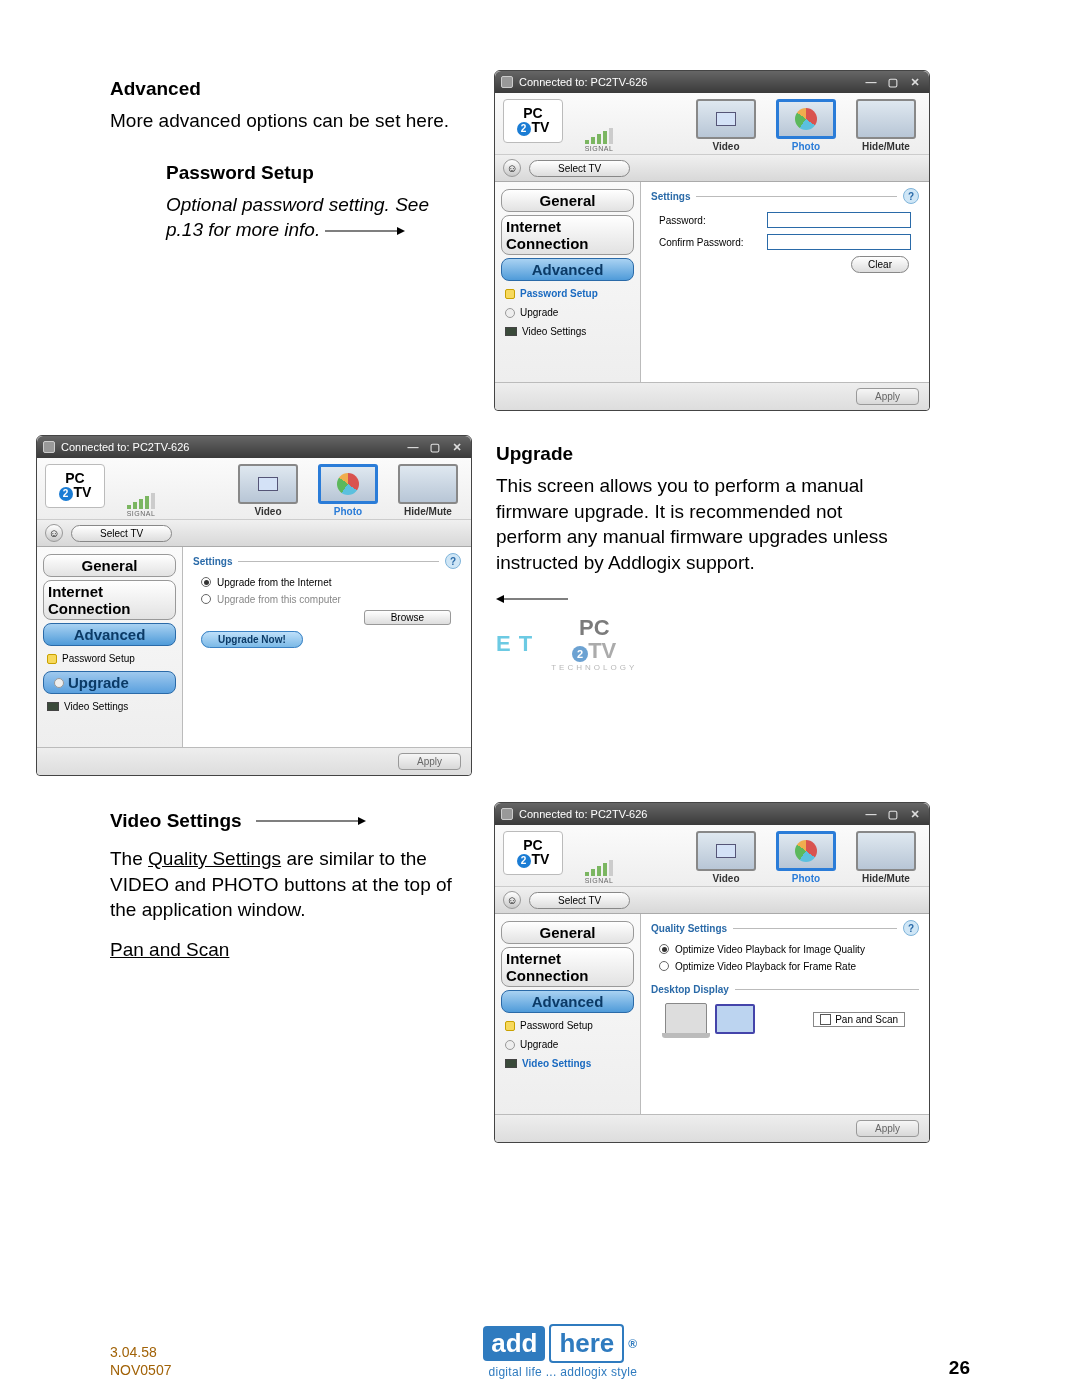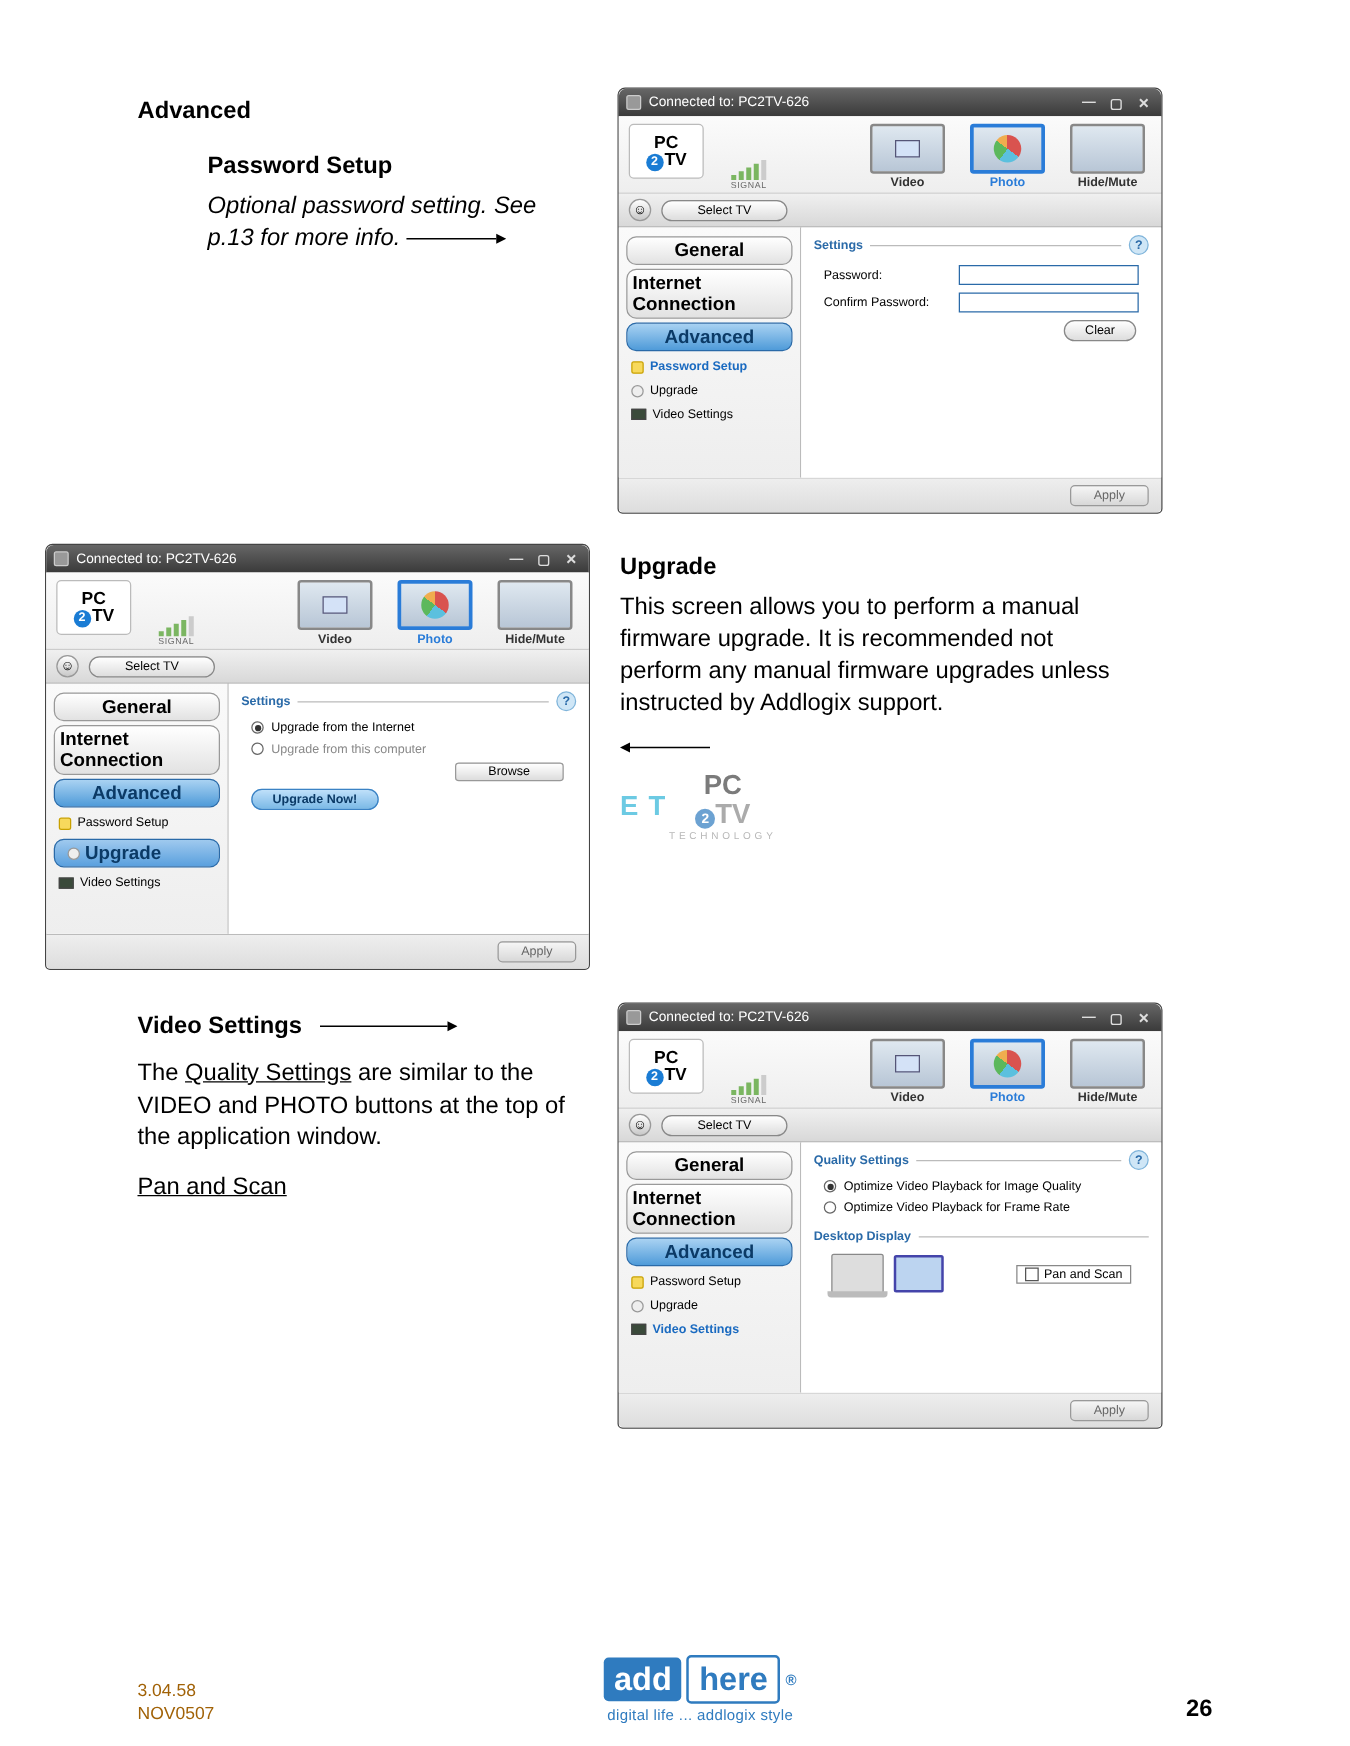--- a/index.html
+++ b/index.html
@@ -119,46 +119,47 @@
   .monitor { width:40px;height:30px;border:2px solid #44a;background:#bcd4f0;border-radius:2px; }
   .checkbox { width:11px;height:11px;border:1px solid #555;background:#fff;cursor:pointer;display:inline-block;vertical-align:middle;margin-right:4px; }
   .ps-box { border:1px solid #888;padding:1px 6px;font-size:10px;display:inline-flex;align-items:center; }
 
   
   .page-footer {
     position:absolute;left:0;right:0;bottom:18px;display:flex;align-items:flex-end;justify-content:space-between;padding:0 110px;
   }
   .ver { font-size:14px;color:#a16207;line-height:1.3; }
   .pagenum { font-size:19px;font-weight:bold; }
-  .logo-box { text-align:center; }
+  .logo-box { text-align:right; }
   .logo-add {
     display:inline-flex;align-items:center;gap:4px;font-family:Arial,sans-serif;font-weight:bold;font-size:26px;
   }
   .logo-add .add { background:#2f7bbf;color:#fff;padding:2px 8px;border-radius:4px; }
   .logo-add .logix { background:#fff;color:#2f7bbf;padding:2px 8px;border:2px solid #2f7bbf;border-radius:4px; }
   .logo-tag { font-size:12px;color:#2f7bbf;margin-top:2px;letter-spacing:0.3px; }
   .logo-r { font-size:12px;color:#2f7bbf;vertical-align:top; }
 
-  .watermark { position:absolute;display:flex;gap:2px;align-items:center;opacity:0.7; }
+  .watermark { position:absolute;display:flex;gap:18px;align-items:center;opacity:0.7; }
   .wm-et { color:#2fb4d8;font-size:22px;font-weight:bold;letter-spacing:1px; }
   .wm-pc { font-size:12px;color:#777;text-align:center;line-height:1.05; }
   .wm-pc .big { font-size:22px;font-weight:bold;color:#444; }
   .wm-pc .two { display:inline-flex;width:16px;height:16px;border-radius:50%;background:#2f7bbf;color:#fff;align-items:center;justify-content:center;font-size:11px;font-weight:bold; }
   .wm-tag { font-size:8px;color:#999;letter-spacing:3px;margin-top:2px; }
 
   .underline { text-decoration: underline; }
 </style>
 </head>
 <body>
 
 <div class="page">
 
   <div class="row" style="align-items:flex-start;">
     <div class="col" style="max-width:370px;">
       <div class="section-title">Advanced</div>
+      <div class="body-text">More advanced options can be set here.</div>
       <div style="height:6px;"></div>
       <div class="section-title" style="padding-left:56px;">Password Setup</div>
       <div class="body-text" style="padding-left:56px;font-style:italic;">
         <span>Optional password setting.  See</span><br>
         <span>p.13 for more info.</span>
         <span class="arrow">
           <svg width="80" height="12">
               <line x1="0" y1="6" x2="72" y2="6" stroke="#000" stroke-width="1.2"></line>
               <polygon points="72,2 80,6 72,10" fill="#000"></polygon>
             </svg>

